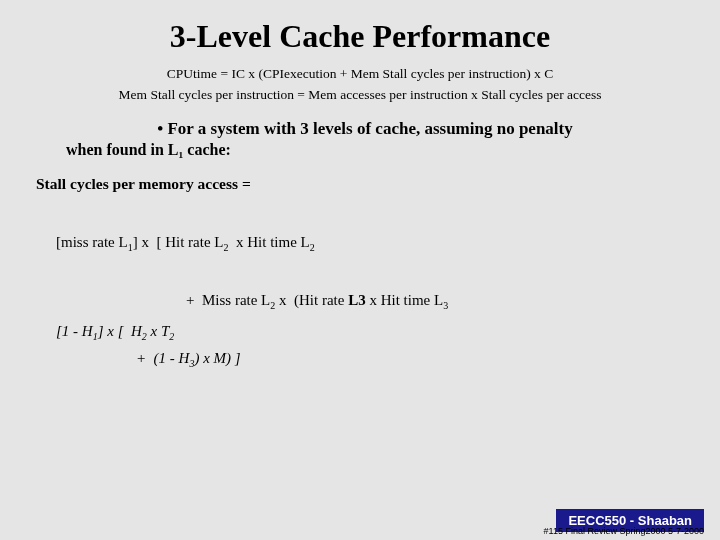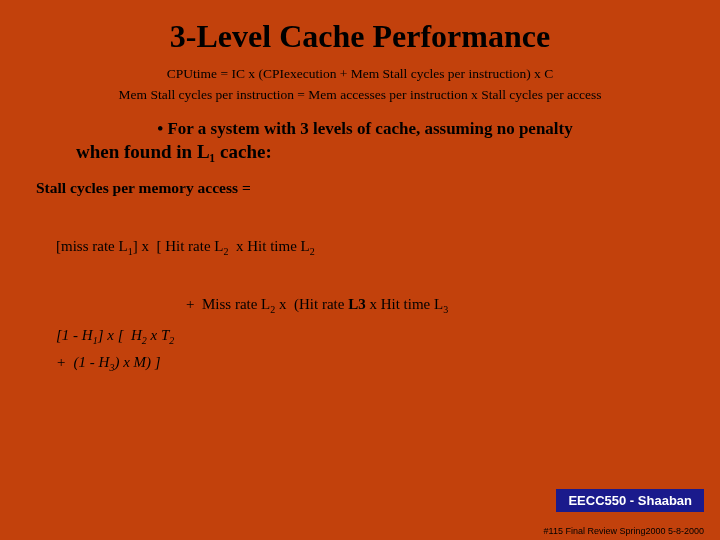--- a/index.html
+++ b/index.html
@@ -7,21 +7,21 @@
       width: 720px;
       height: 540px;
       background: #fff;
       font-family: 'Times New Roman', Times, serif;
       overflow: hidden;
       position: relative;
     }
     .slide {
       width: 720px;
       height: 540px;
-      background: #c2410c;
+      background: #e5e5e5;
       padding: 18px 36px 18px 36px;
       display: flex;
       flex-direction: column;
     }
     .title {
       font-size: 32px;
       font-weight: bold;
       text-align: center;
       margin-bottom: 10px;
       color: #000;
@@ -77,21 +77,21 @@
     .equiv-section .line {
       display: block;
       white-space: nowrap;
       font-style: italic;
     }
     sub, sup {
       font-size: 10px;
     }
     .footer-box {
       position: absolute;
-      bottom: 28px;
+      bottom: 8px;
       right: 16px;
       background: #1a1a8c;
       color: #fff;
       padding: 4px 12px;
       font-size: 13px;
       font-weight: bold;
       font-family: Arial, sans-serif;
     }
     .footer-sub {
       position: absolute;
@@ -107,40 +107,40 @@
 <body>
 <div class="slide">
 
   <div class="title">3-Level Cache Performance</div>
 
   <div class="formula-line">CPUtime = IC x  (CPIexecution + Mem Stall cycles per instruction)   x  C</div>
   <div class="formula-line">Mem Stall cycles per instruction =  Mem accesses per instruction  x  Stall cycles per access</div>
 
   <div class="bullet-section">
     <div class="bullet-item">For a system with 3 levels of cache, assuming no penalty</div>
-    <div style="font-size:19px;font-weight:bold;margin-left:40px;">when found in L₁ cache:</div>
+    <div style="font-size:16px;font-weight:bold;margin-left:30px;">when found in L₁ cache:</div>
   </div>
 
   <div class="stall-section">
     <div class="stall-title">Stall cycles per memory access =</div>
     <div class="stall-body">
       <span class="line">
         [miss rate L<sub>1</sub>] x &nbsp;[ Hit rate L<sub>2</sub> &nbsp;x Hit time L<sub>2</sub>
       </span>
       <span class="line indent2" style="margin-left:130px;">
         + &nbsp;Miss rate L<sub>2</sub> x &nbsp;(Hit rate <b>L3</b> x Hit time L<sub>3</sub>
       </span>
     </div>
   </div>
 
   <div class="equiv-section">
     <span class="line">
       [1 - H<sub>1</sub>] x [ &nbsp;H<sub>2</sub> x T<sub>2</sub>
     </span>
-    <span class="line" style="">
+    <span class="line" style="margin-left:80px;">
       + &nbsp;(1 - H<sub>3</sub>) x M) ]
     </span>
   </div>
 
 </div>
 
 <div class="footer-box">EECC550 - Shaaban</div>
-<div class="footer-sub">#115  Final Review   Spring2000  5-8-2000</div>
+<div class="footer-sub">#115  Final Review   Spring2000  5-7-2000</div>
 
 </body></html>

